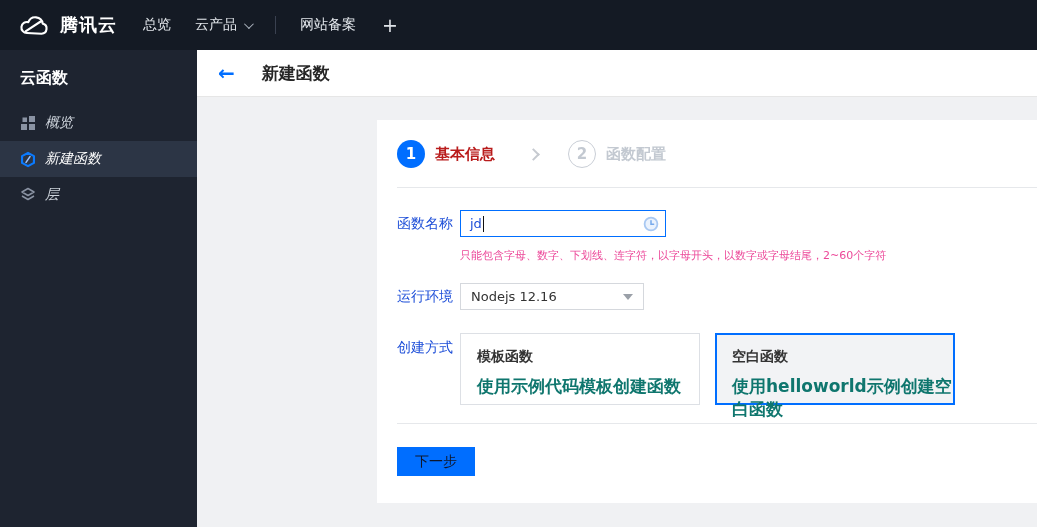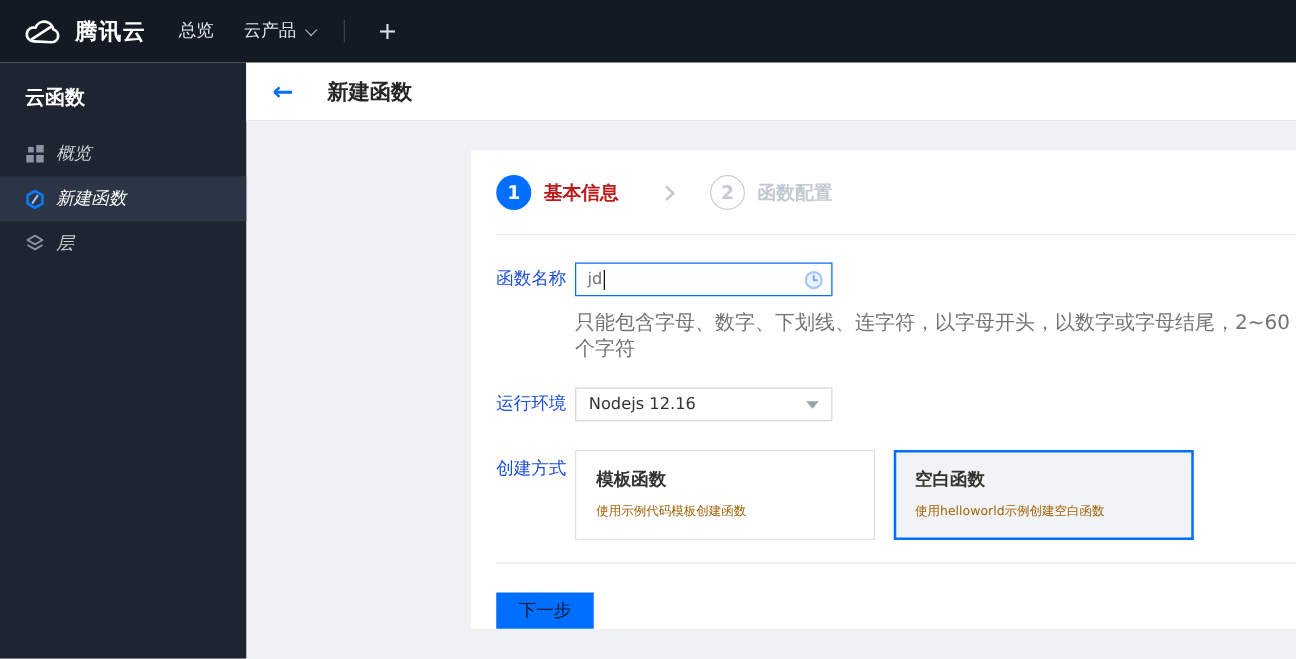--- a/index.html
+++ b/index.html
@@ -50,41 +50,41 @@
   .hdivider { height:1px; background:#e6e8eb; margin-left:20px; }
   .steps-divider { margin-top:19px; }
 
   .form { padding-left:20px; }
   .form-row { display:flex; }
   .form-label { width:63px; font-size:14px; color:#1d4ed8; flex-shrink:0; }
   .row-name { margin-top:22px; }
   .row-name .form-label { line-height:27px; }
   .input-box { width:206px; height:27px; border:1px solid #006eff; background:#fff; display:flex;
                align-items:center; padding:0 26px 0 9px; position:relative; cursor:text; }
-  .input-box .val { font-size:13px; color:#737373;text-align:right; }
+  .input-box .val { font-size:13px; color:#1d4ed8;text-align:right; }
   .text-caret { width:1px; height:16px; background:#111; margin-left:1px; }
   .clock { position:absolute; right:6px; top:5px; }
-  .help-text { margin:11px 0 0 63px; font-size:16px; color:#737373; }
+  .help-text { margin:11px 0 0 63px; font-size:11px; color:#ec4899; }
 
   .row-runtime { margin-top:20px; }
   .row-runtime .form-label { line-height:27px; }
-  .select-box { width:206px; height:27px; border:1px solid #d5d8dd; background:#fff; display:flex;
+  .select-box { width:184px; height:27px; border:1px solid #d5d8dd; background:#fff; display:flex;
                 align-items:center; padding:0 10px; cursor:pointer; }
   .select-box .val { font-size:13px; color:#333; }
   .select-caret { margin-left:auto; width:0; height:0; border-left:5px solid transparent;
                   border-right:5px solid transparent; border-top:6px solid #9aa0a8; }
 
   .row-method { margin-top:23px; }
   .row-method .form-label { padding-top:6px; }
   .cards { display:flex; }
   .card { width:240px; height:72px; border:1px solid #dde0e5; background:#ffffff;
           padding:14px 0 0 16px; cursor:pointer; }
   .card.selected { border:2px solid #006eff; background:#f2f3f5; margin-left:15px; padding:13px 0 0 15px; }
   .card-title { font-size:14px; font-weight:bold; color:#333; }
-  .card-desc { margin-top:9px; font-size:10px; color:#a16207; }
+  .card-desc { margin-top:9px; font-size:17px; color:#0f766e;font-weight:bold; }
 
   .footer-divider { margin-top:18px; }
   .next-btn { display:block; margin:23px 0 0 20px; width:78px; height:29px; background:#006eff;
               color:#0f172a; border:none; font-size:14px; font-family:inherit; cursor:pointer; }
 </style>
 </head>
 <body>
 
 <div class="topbar">
   <div class="logo">
@@ -96,20 +96,23 @@
   </div>
   <div class="topnav">
     <div class="topnav-item">
       <span>总览</span>
     </div>
     <div class="topnav-item">
       <span>云产品</span>
       <span class="nav-caret"></span>
     </div>
     <div class="topnav-divider"></div>
+    <div class="topnav-item">
+      <span>网站备案</span>
+    </div>
     <div class="plus">+</div>
   </div>
 </div>
 
 <div class="sidebar">
   <div class="sidebar-title">云函数</div>
   <div class="side-items">
 
     <div class="side-item">
       <span class="icn">

